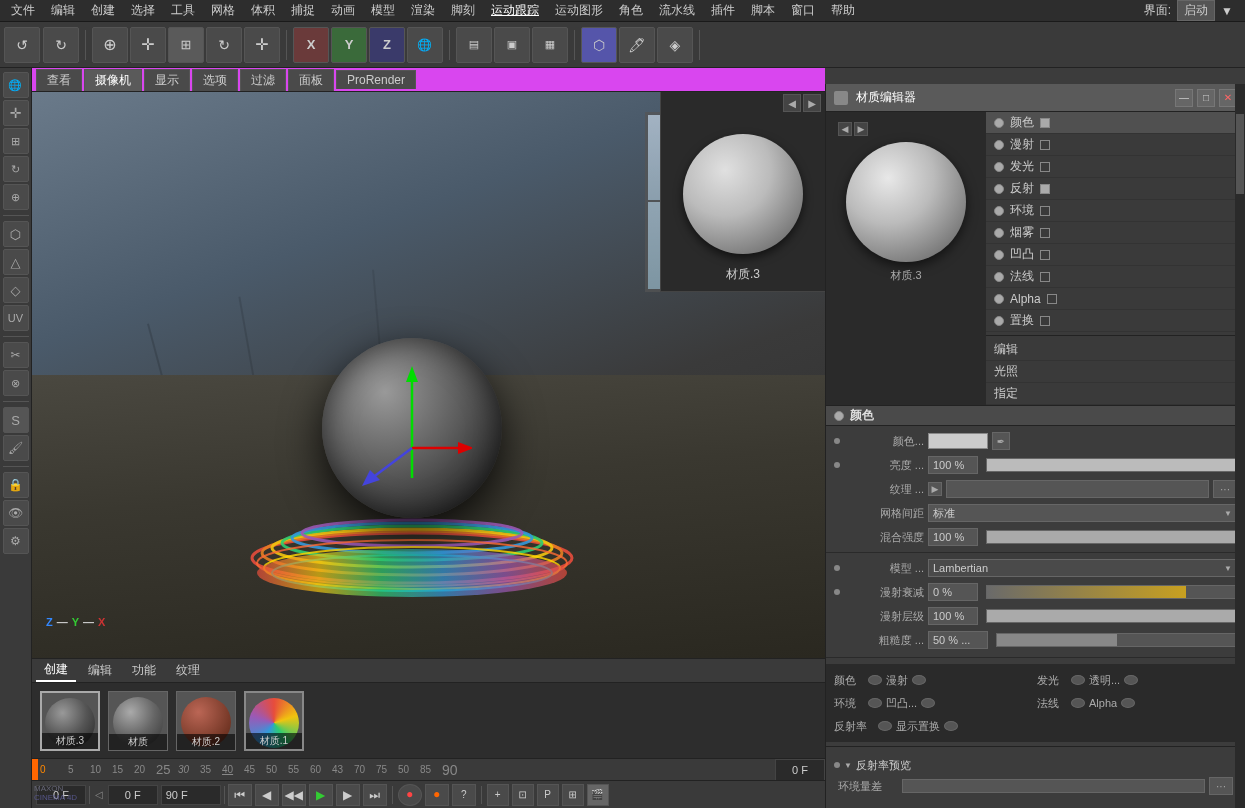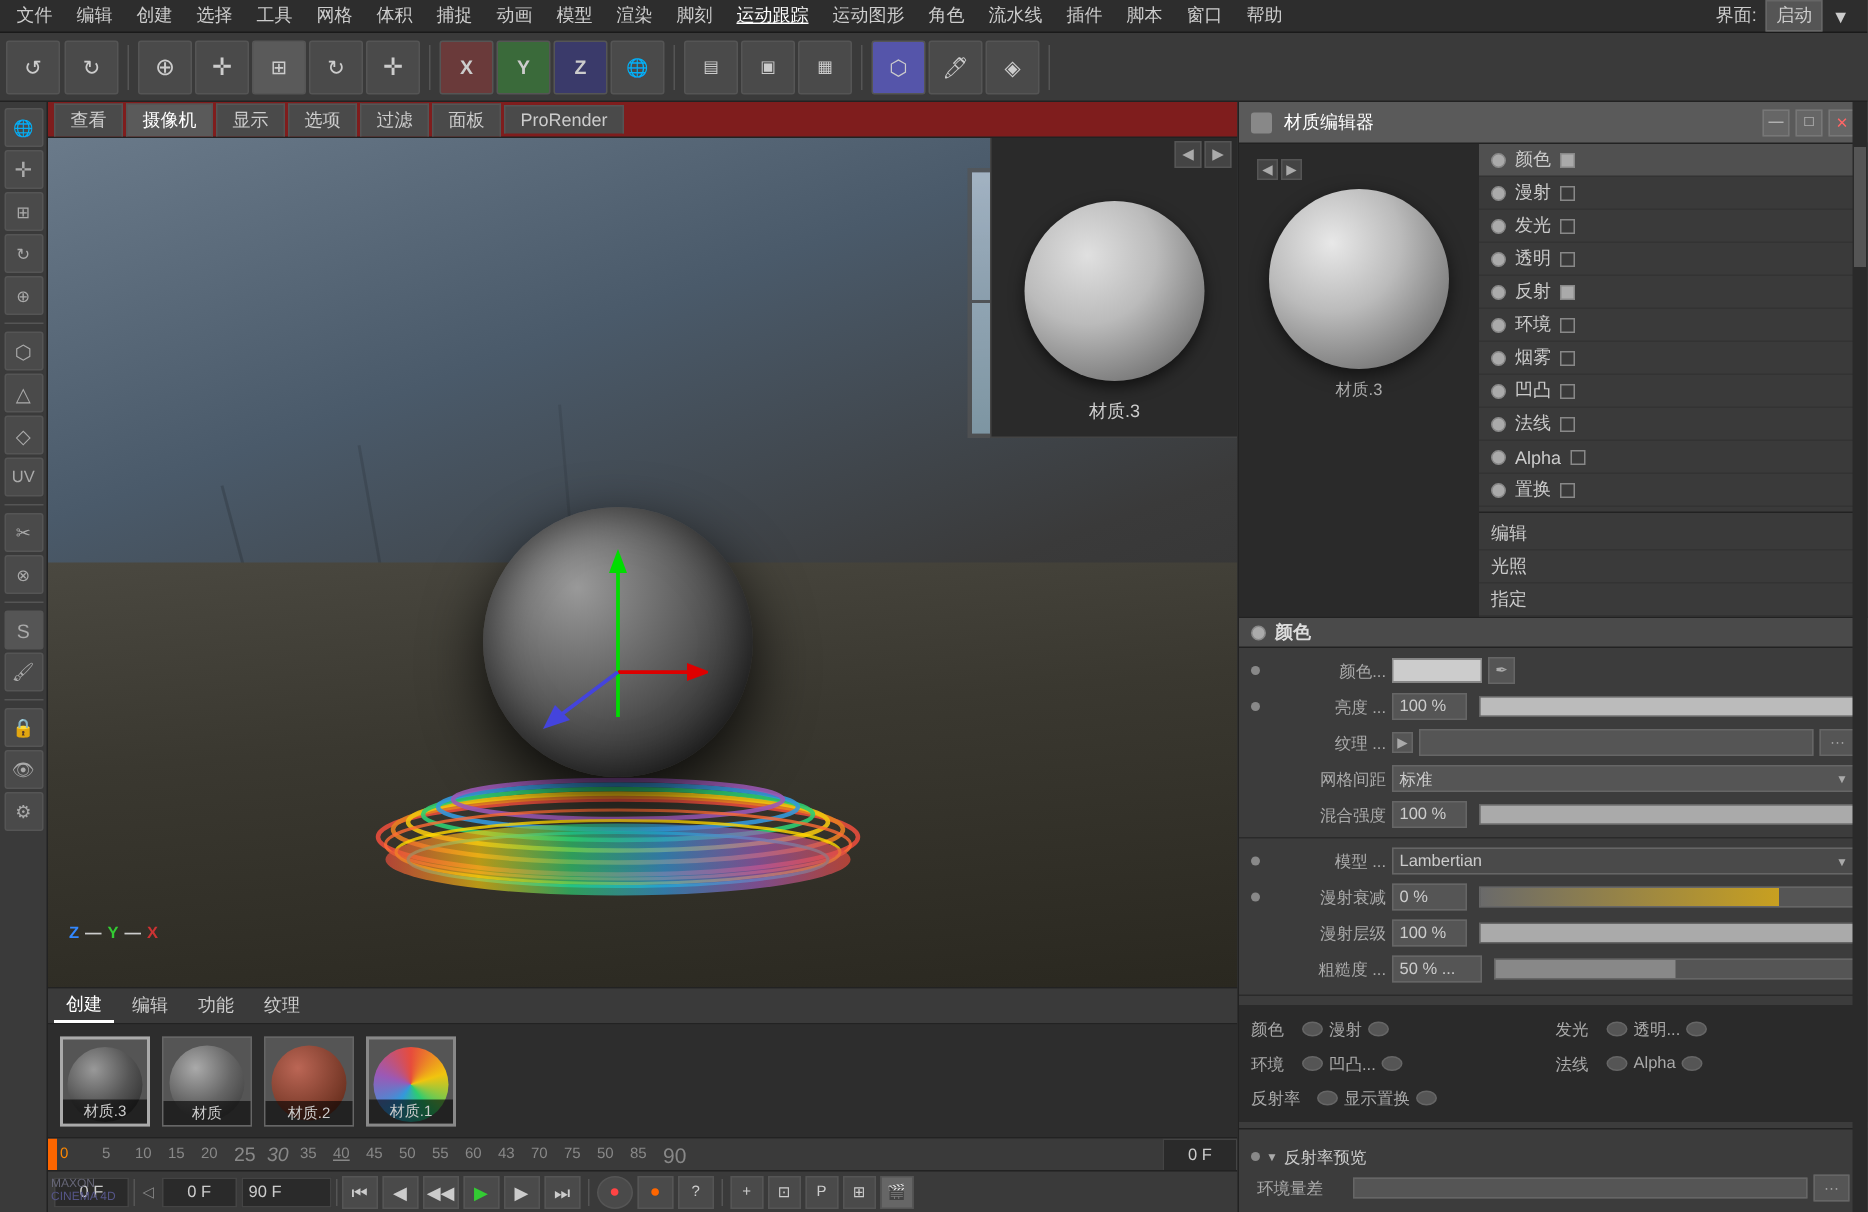--- a/index.html
+++ b/index.html
@@ -100,21 +100,21 @@
       align-items: center;
       justify-content: center;
       cursor: pointer;
       color: #aaa;
       font-size: 11px;
     }
 
     
     .viewport-tabs {
       height: 24px;
-      background: #7f1d1d;
+      background: #d946ef;
       display: flex;
       align-items: center;
       padding: 0 4px;
       gap: 2px;
       border-bottom: 1px solid #222;
     }
     .vp-tab {
       padding: 2px 10px;
       background: #4a4a4a;
       border: 1px solid #555;
@@ -772,21 +772,21 @@
 
       <div class="timeline-ruler" style="position:relative;overflow:hidden;">
         <div style="position:absolute;left:0;top:0;bottom:0;width:6px;background:#ff6600;"></div>
         <div style="position:absolute;left:8px;top:0;right:0;bottom:0;display:flex;align-items:center;gap:0;">
           <span style="font-size:10px;color:#ff8800;min-width:14px;">0</span>
           <span style="font-size:10px;color:#888;min-width:22px;margin-left:14px;">5</span>
           <span style="font-size:10px;color:#888;min-width:22px;">10</span>
           <span style="font-size:10px;color:#888;min-width:22px;">15</span>
           <span style="font-size:10px;color:#888;min-width:22px;">20</span>
           <span style="font-size:13px;color:#888;min-width:22px;">25</span>
-          <span style="font-size:13px;color:#888;min-width:22px;font-style:italic;">30</span>
+          <span style="font-size:10px;color:#888;min-width:22px;font-style:italic;">30</span>
           <span style="font-size:10px;color:#888;min-width:22px;">35</span>
           <span style="font-size:10px;color:#888;min-width:22px;text-decoration:underline;">40</span>
           <span style="font-size:10px;color:#888;min-width:22px;">45</span>
           <span style="font-size:10px;color:#888;min-width:22px;">50</span>
           <span style="font-size:10px;color:#888;min-width:22px;">55</span>
           <span style="font-size:10px;color:#888;min-width:22px;">60</span>
           <span style="font-size:10px;color:#888;min-width:22px;">43</span>
           <span style="font-size:10px;color:#888;min-width:22px;">70</span>
           <span style="font-size:10px;color:#888;min-width:22px;">75</span>
           <span style="font-size:10px;color:#888;min-width:22px;">50</span>
@@ -818,21 +818,21 @@
         <div style="width:1px;height:18px;background:#555;margin:0 2px;"></div>
         <div class="kf-btn">+</div>
         <div class="kf-btn">⊡</div>
         <div class="kf-btn">P</div>
         <div class="kf-btn">⊞</div>
         <div class="kf-btn active">🎬</div>
       </div>
     </div>
   </div>
 
-  <div style="width:420px;background:#3c3c3c;border-left:1px solid #222;display:flex;flex-direction:column;position:relative;">
+  <div style="width:420px;background:#3c3c3c;border-left:1px solid #222;display:flex;flex-direction:column;position:relative;margin-top:16px;">
 
     <div class="mat-editor-header">
       <div class="title-icon"></div>
       <span>材质编辑器</span>
       <div class="mat-window-controls">
         <div class="win-btn">—</div>
         <div class="win-btn">□</div>
         <div class="win-btn" style="color:#ff6666;">✕</div>
       </div>
     </div>
@@ -855,25 +855,20 @@
           <div class="channel-check checked"></div>
         </div>
         <div class="mat-channel-item">
           <div class="channel-radio on"></div>
           <span>漫射</span>
           <div class="channel-check"></div>
         </div>
         <div class="mat-channel-item">
           <div class="channel-radio on"></div>
           <span>发光</span>
-          <div class="channel-check"></div>
-        </div>
-        <div class="mat-channel-item">
-          <div class="channel-radio on"></div>
-          <span>透明</span>
           <div class="channel-check"></div>
         </div>
         <div class="mat-channel-item">
           <div class="channel-radio on"></div>
           <span>反射</span>
           <div class="channel-check checked"></div>
         </div>
         <div class="mat-channel-item">
           <div class="channel-radio on"></div>
           <span>环境</span>

